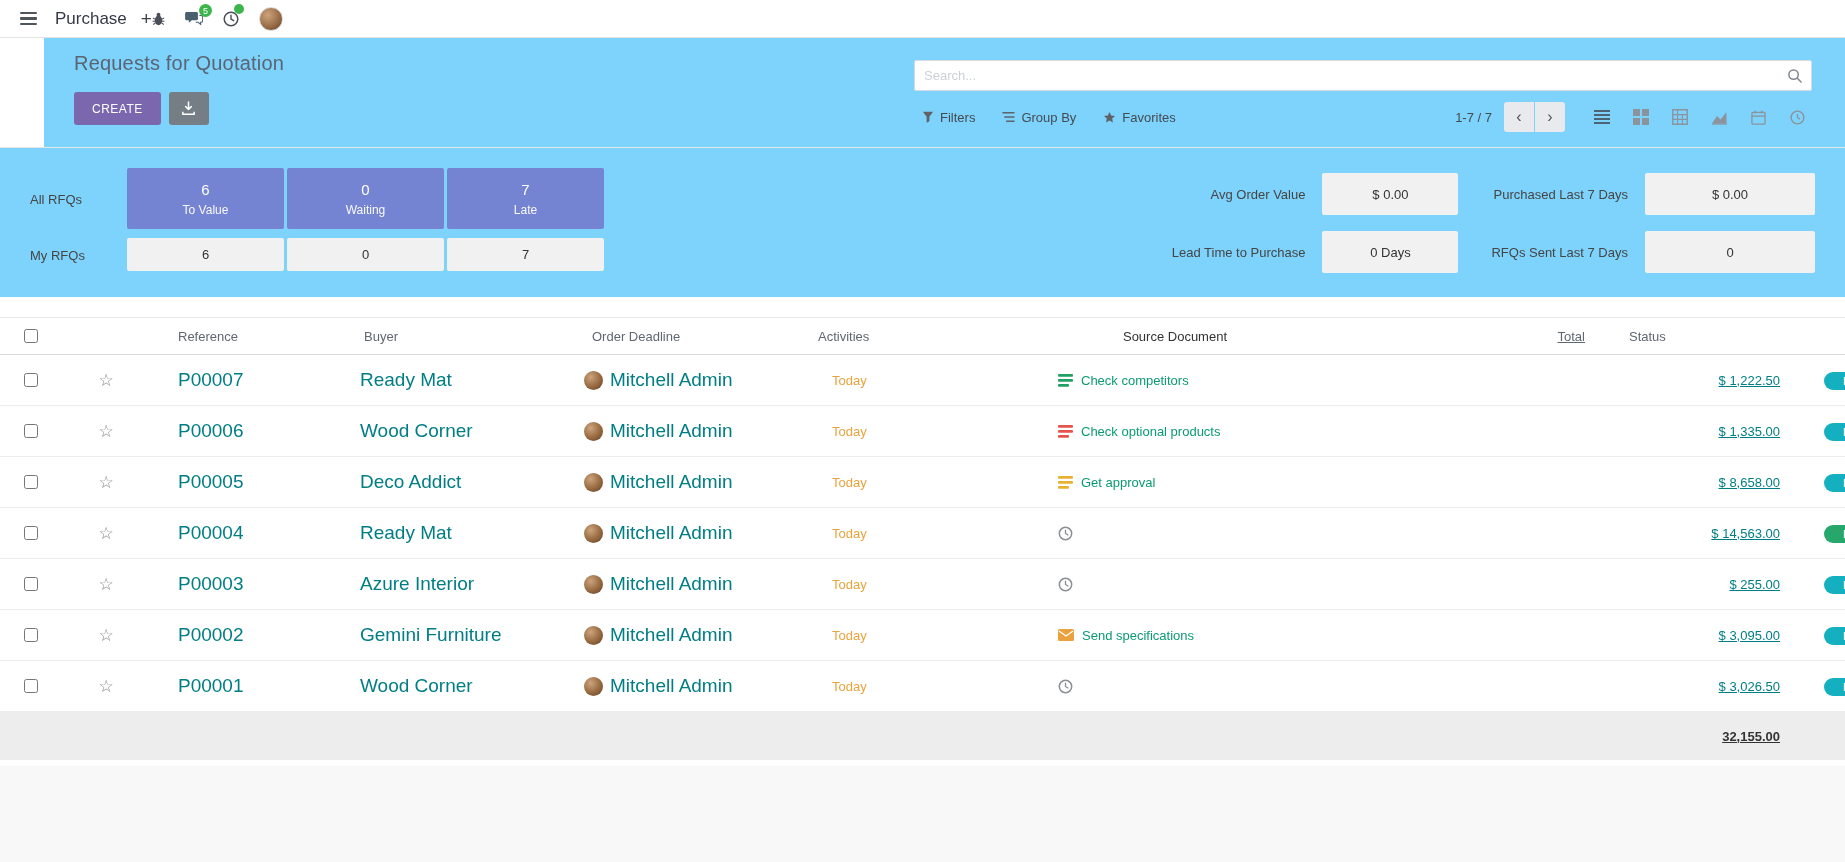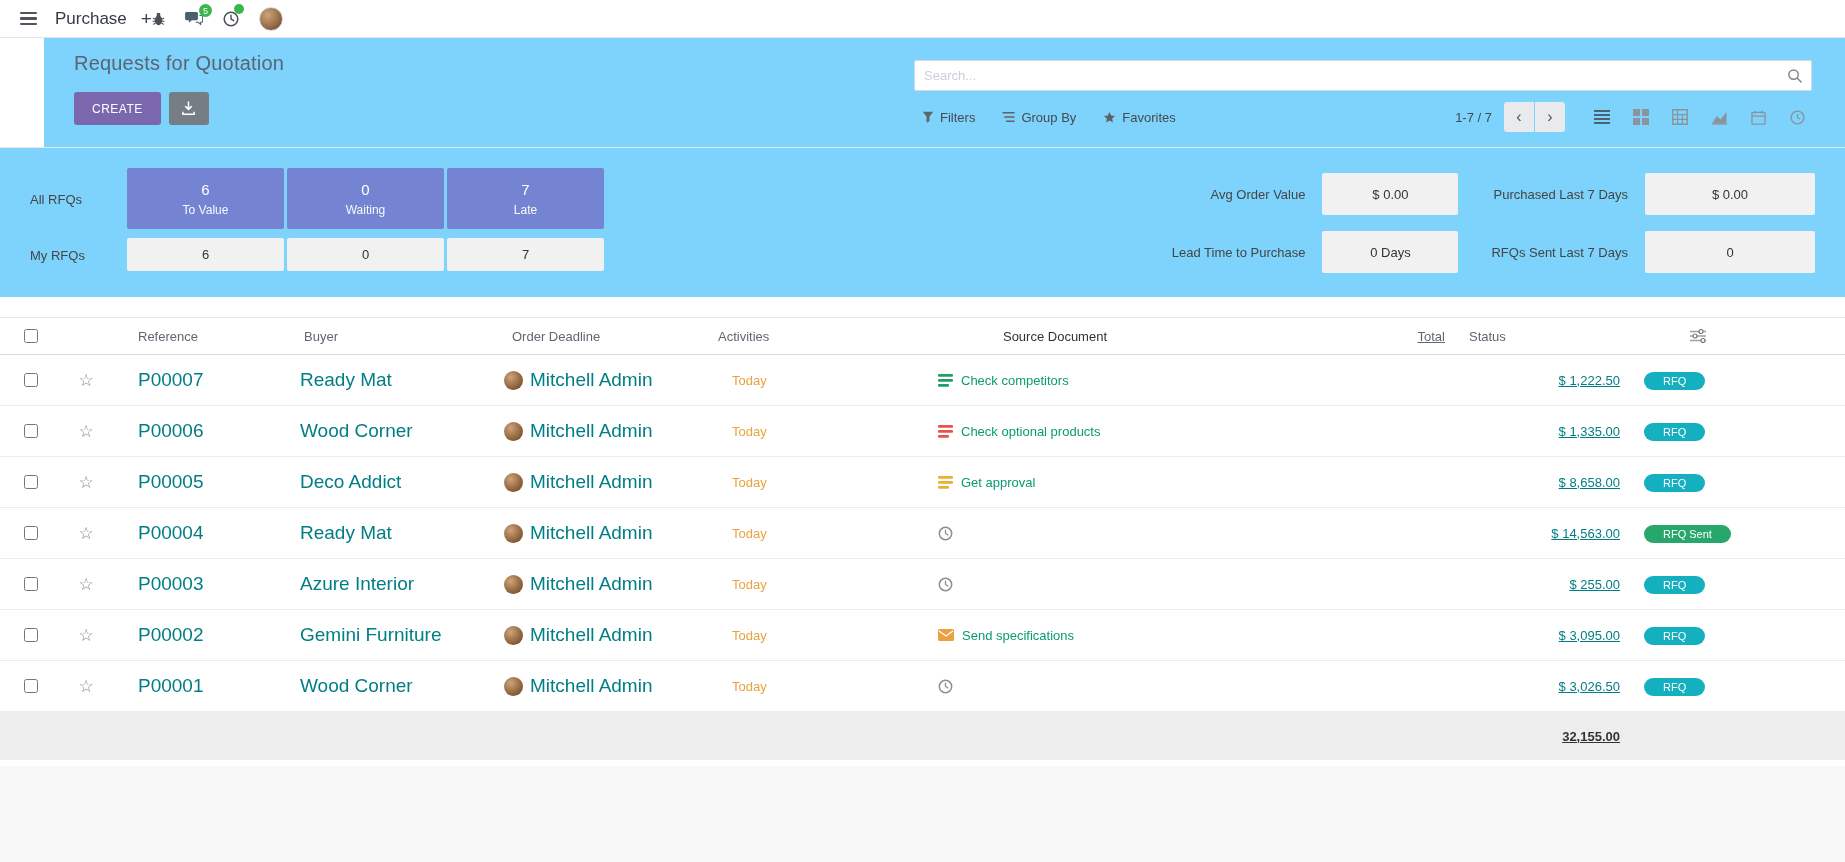--- a/index.html
+++ b/index.html
@@ -69,21 +69,21 @@
   .rfq-mini { background:#f1f1f2; border:none; border-radius:2px; height:33px; font-size:13px; color:#333; }
   .stats-grid { display:grid; grid-template-columns:auto 136px auto 170px;
                 column-gap:17px; row-gap:16px; align-items:center; margin-top:5px; }
   .stat-label { font-size:13px; color:#454545; text-align:right;margin-left:16px; }
   .stat-value { background:#f1f1f2; height:42px; display:flex; align-items:center; justify-content:center;
                 font-size:13px; color:#333; border-radius:2px; cursor:pointer; }
 
   
   .list-table { margin-top:20px; background:#fff; }
   .thead, .trow, .tfoot { display:grid; align-items:center;
-      grid-template-columns:62px 48px 170px 200px 220px 220px 270px 270px 175px 125px 85px; }
+      grid-template-columns:62px 48px 170px 200px 220px 220px 270px 270px 175px 125px 85px;gap:20px; }
   .thead { height:38px; border-top:1px solid #e8e8e8; border-bottom:1px solid #d9d9d9;
            color:#5f6771; font-size:13px; }
   .thead .hcell { cursor:pointer; }
   .trow { height:51px; border-bottom:1px solid #ececec; cursor:pointer; background:#fff; }
   .tfoot { height:48px; background:#ededed; }
   .c-select { display:flex; justify-content:center; }
   .c-select input { width:14px; height:14px; accent-color:#7b67ae; cursor:pointer; }
   .c-star { display:flex; justify-content:center; font-size:17px; color:#85898e; cursor:pointer; }
   .c-ref { padding-left:28px; }
   .c-vendor { padding-left:20px; }

